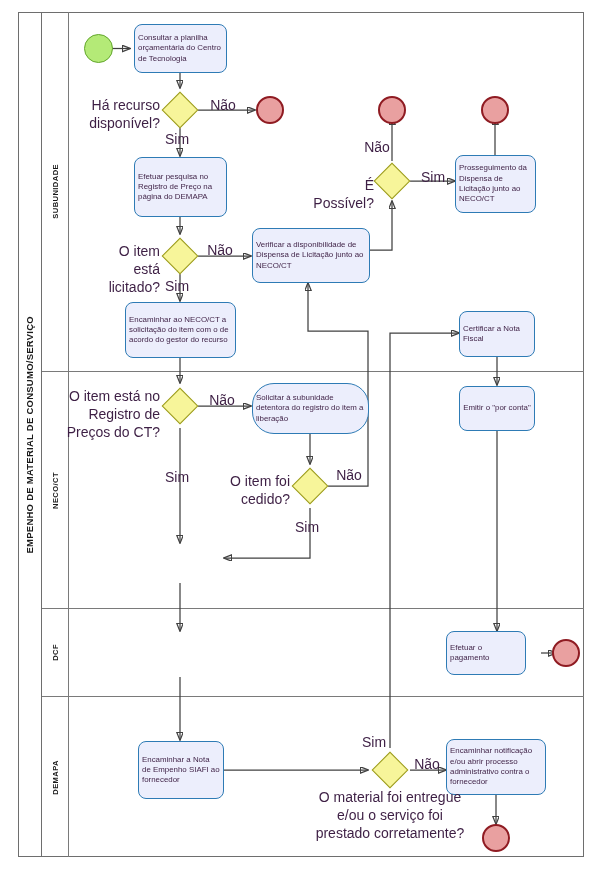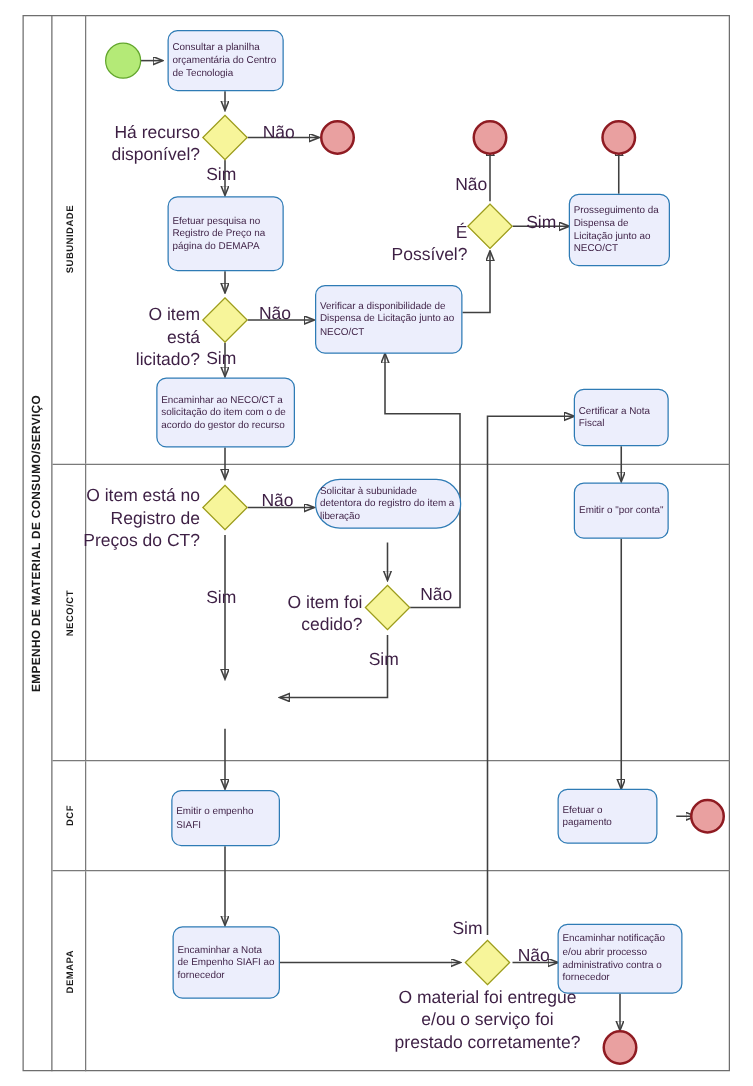--- a/index.html
+++ b/index.html
@@ -148,28 +148,27 @@
   <div class="task" style="left:134px;top:24px;width:93px;height:49px;">Consultar a planilha orçamentária do Centro de Tecnologia</div>
 
   <div class="task" style="left:134px;top:157px;width:93px;height:60px;">Efetuar pesquisa no Registro de Preço na página do DEMAPA</div>
 
   <div class="task" style="left:252px;top:228px;width:118px;height:55px;">Verificar a disponibilidade de Dispensa de Licitação junto ao NECO/CT</div>
 
   <div class="task" style="left:455px;top:155px;width:81px;height:58px;">Prosseguimento da Dispensa de Licitação junto ao NECO/CT</div>
 
   <div class="task" style="left:125px;top:302px;width:111px;height:56px;">Encaminhar ao NECO/CT a solicitação do item com o de acordo do gestor do recurso</div>
 
-  <div class="task" style="left:252px;top:383px;width:117px;height:40px;border-radius:22px;">Solicitar à subunidade detentora do registro do item a liberação</div>
+  <div class="task" style="left:252px;top:383px;width:117px;height:51px;border-radius:22px;">Solicitar à subunidade detentora do registro do item a liberação</div>
 
   <div class="task" style="left:459px;top:311px;width:76px;height:46px;">Certificar a Nota Fiscal</div>
 
   <div class="task" style="left:459px;top:386px;width:76px;height:45px;">Emitir o "por conta"</div>
 
 
-  <div class="task" style="left:137px;top:632px;width:87px;height:45px;">Emitir o empenho SIAFI</div>
 
   <div class="task" style="left:446px;top:631px;width:80px;height:44px;">Efetuar o pagamento</div>
 
   <div class="task" style="left:138px;top:741px;width:86px;height:58px;">Encaminhar a Nota de Empenho SIAFI ao fornecedor</div>
 
   <div class="task" style="left:446px;top:739px;width:100px;height:56px;">Encaminhar notificação e/ou abrir processo administrativo contra o fornecedor</div>
 
   <div class="gw" style="left:167px;top:97px;width:26px;height:26px;"></div>
   <div class="gw" style="left:167px;top:243px;width:26px;height:26px;"></div>
   <div class="gw" style="left:379px;top:168px;width:26px;height:26px;"></div>

